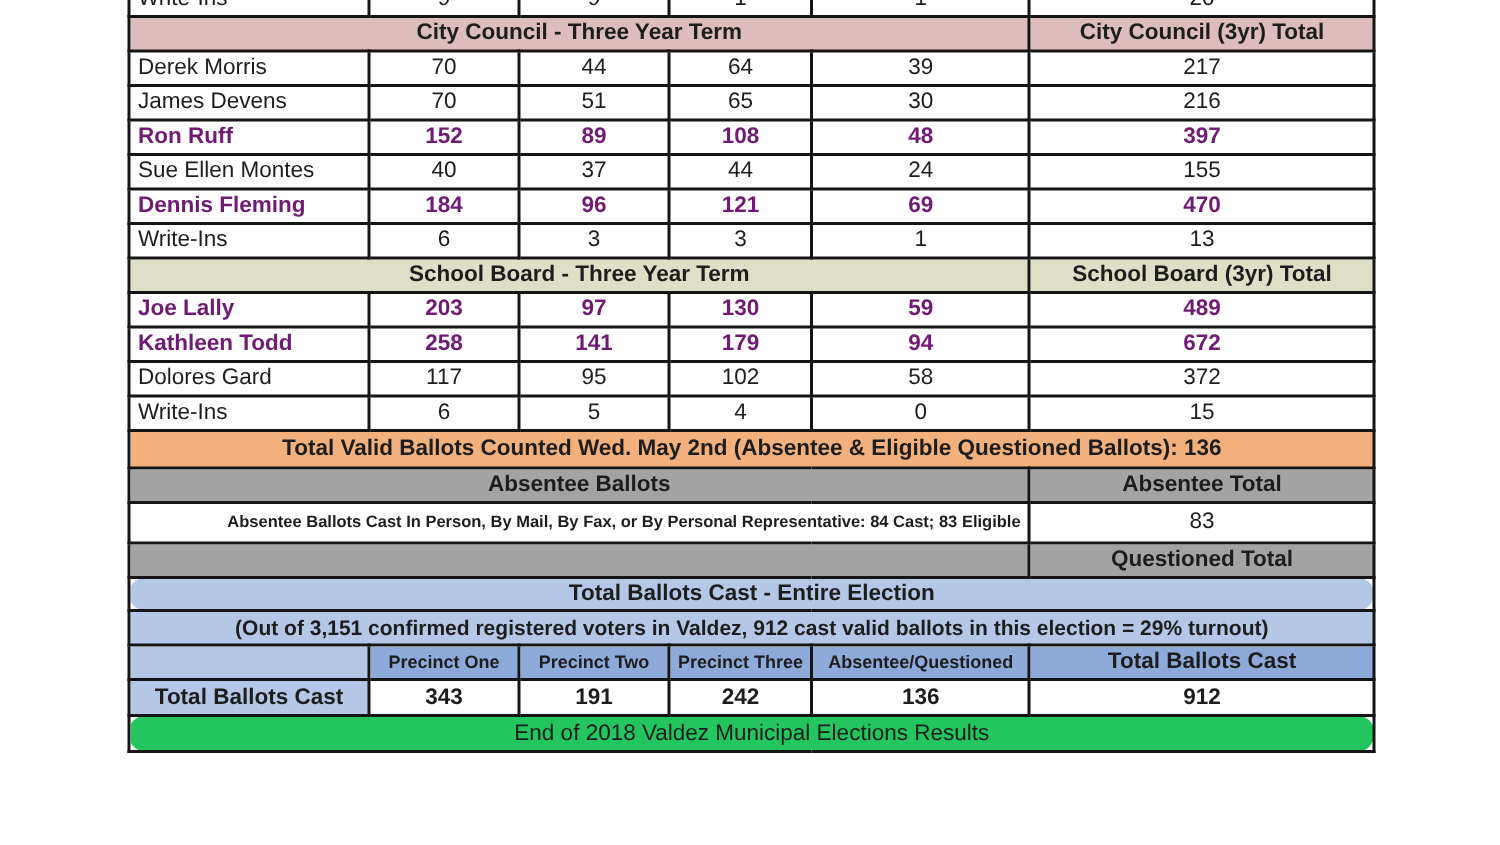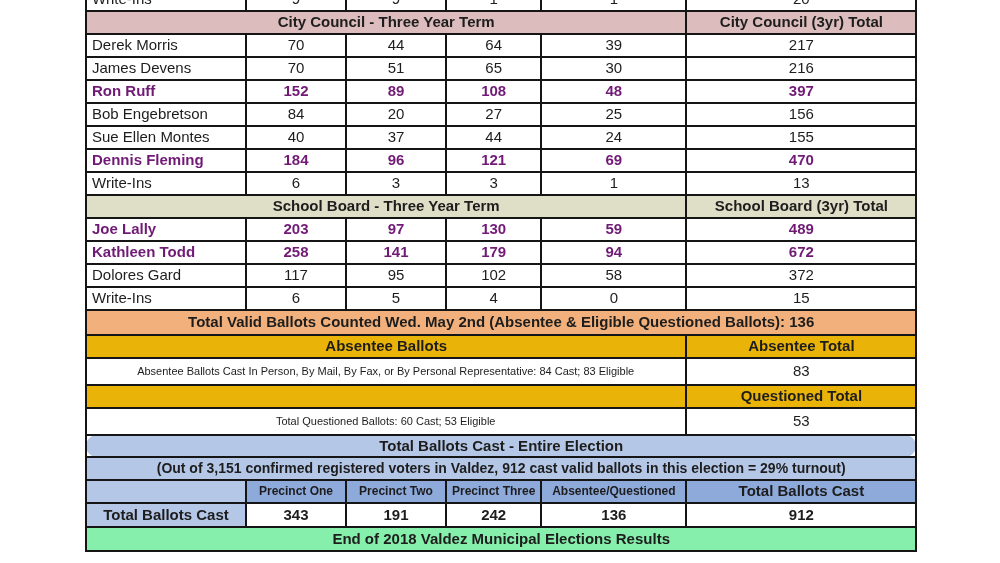--- a/index.html
+++ b/index.html
@@ -8,32 +8,32 @@
   table.results{position:absolute;left:85px;top:-13px;border-collapse:collapse;table-layout:fixed;background:#fff;}
   td{border:2px solid #151515;box-sizing:border-box;padding:0 5px;height:23px;
      font-size:15px;color:#1d1d1d;text-align:center;white-space:nowrap;overflow:hidden;
      line-height:1.1;vertical-align:middle;}
   td.name{text-align:left;}
   tr.red td{color:#701a75;font-weight:bold;}
   
   tr.pink td{background:#dcbcbc;font-weight:bold;}
   tr.khaki td{background:#dfdec7;font-weight:bold;margin-left:19px;}
   tr.orange-banner td{background:#f2b17c;font-weight:bold;height:25px;}
-  tr.orange td{background:#eab308;font-weight:bold;}
+  tr.orange td{background:#a3a3a3;font-weight:bold;}
   td.white-cell{background:#fff;font-weight:normal;}
   tr.detail td{height:27px;}
-  tr.detail td.small{font-size:11px;text-align:center;font-weight:normal;padding-left:4px;}
+  tr.detail td.small{font-size:11px;text-align:right;font-weight:bold;padding-left:4px;}
   tr.blue-banner td{background:#b4c7e7;font-weight:bold;height:22px;border-radius:11px;}
   tr.turnout td{background:#b4c7e7;font-weight:bold;font-size:14px;height:23px;margin-left:21px;}
   tr.colheads td{background:#8eaadb;font-weight:bold;font-size:12px;height:23px;margin-top:36px;}
   tr.colheads td.labelcell{background:#b4c7e7;}
   tr.colheads td.bigtotal{font-size:15px;}
   tr.grand td{font-weight:bold;height:24px;background:#fff;}
   tr.grand td.labelcell{background:#b4c7e7;}
-  tr.green td{background:#86efac;font-weight:bold;height:24px;}
+  tr.green td{background:#22c55e;font-weight:normal;height:24px;border-radius:11px;}
 </style>
 </head>
 <body>
 
 <div class="viewport">
 <table class="results">
   <colgroup>
     <col style="width:160px">
         <col style="width:100px">
         <col style="width:100px">
@@ -73,28 +73,20 @@
     <td>30</td>
     <td>216</td>
   </tr>
   <tr class="red">
     <td class="name">Ron Ruff</td>
     <td>152</td>
     <td>89</td>
     <td>108</td>
     <td>48</td>
     <td>397</td>
-  </tr>
-  <tr>
-    <td class="name">Bob Engebretson</td>
-    <td>84</td>
-    <td>20</td>
-    <td>27</td>
-    <td>25</td>
-    <td>156</td>
   </tr>
   <tr>
     <td class="name">Sue Ellen Montes</td>
     <td>40</td>
     <td>37</td>
     <td>44</td>
     <td>24</td>
     <td>155</td>
   </tr>
   <tr class="red">
@@ -162,24 +154,20 @@
   </tr>
   <tr class="detail">
     <td colspan="5" class="small">Absentee Ballots Cast In Person, By Mail, By Fax, or By Personal Representative: 84 Cast; 83 Eligible</td>
     <td class="white-cell">83</td>
   </tr>
 
   <tr class="orange">
     <td colspan="5"></td>
     <td>Questioned Total</td>
   </tr>
-  <tr class="detail">
-    <td colspan="5" class="small">Total Questioned Ballots: 60 Cast; 53 Eligible</td>
-    <td class="white-cell">53</td>
-  </tr>
 
   <tr class="blue-banner">
     <td colspan="6">Total Ballots Cast - Entire Election</td>
   </tr>
   <tr class="turnout">
     <td colspan="6">(Out of 3,151 confirmed registered voters in Valdez, 912 cast valid ballots in this election = 29% turnout)</td>
   </tr>
   <tr class="colheads">
     <td class="labelcell"></td>
     <td>Precinct One</td>

